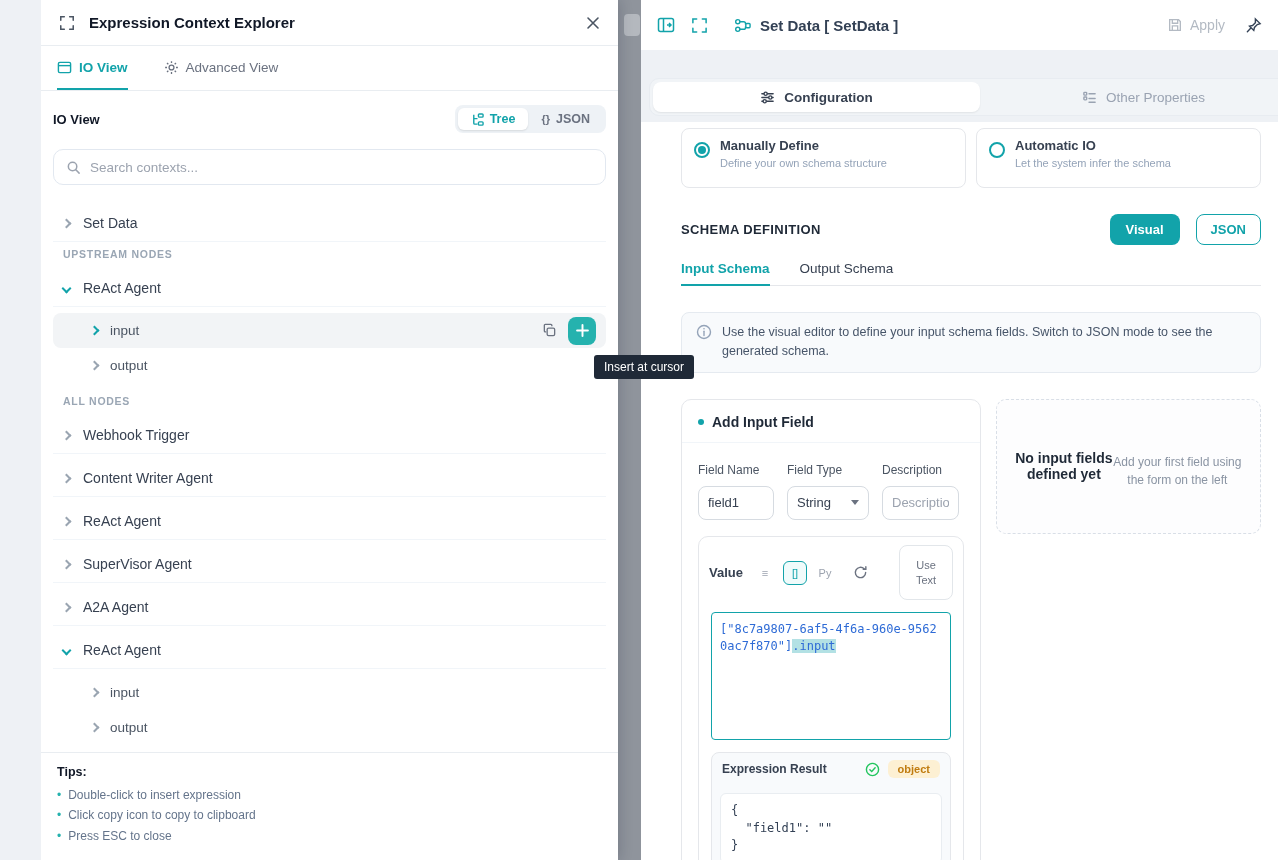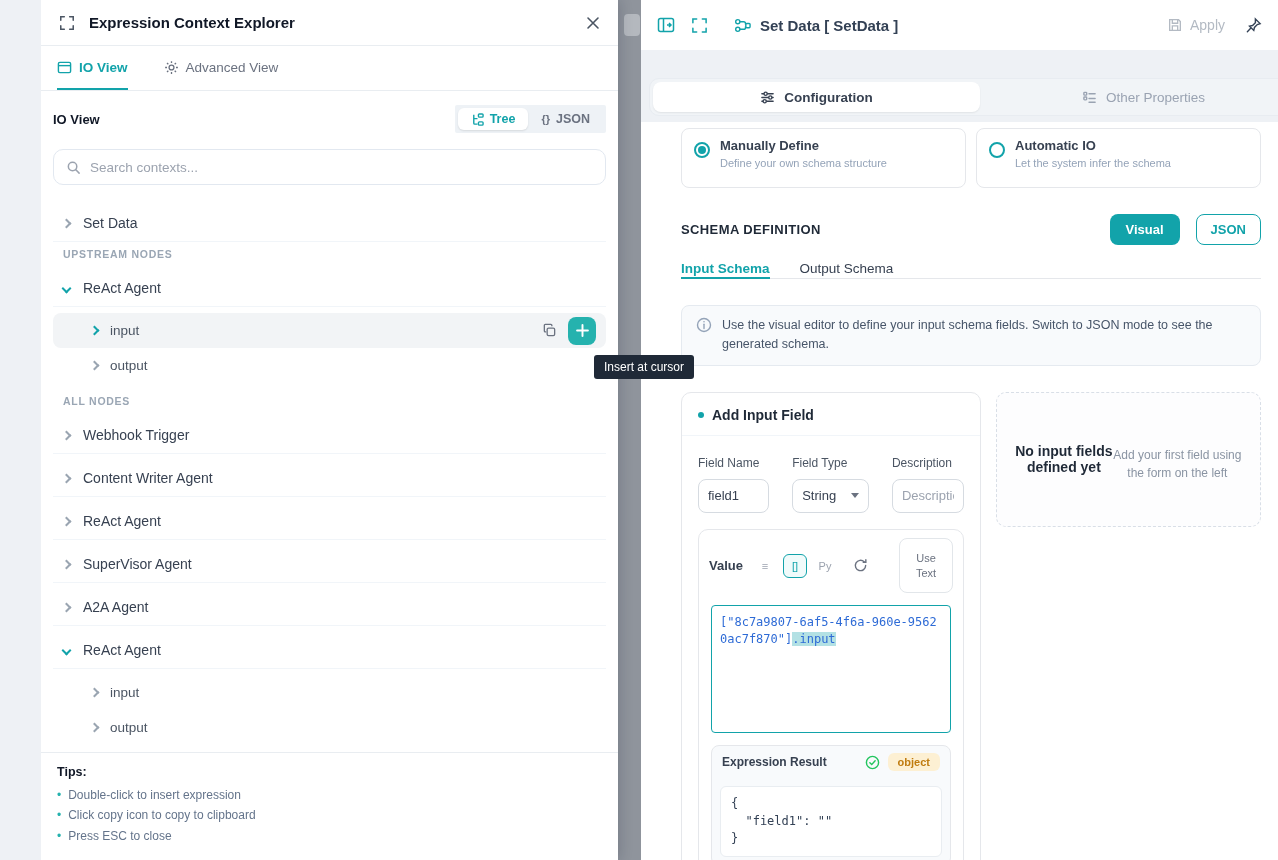--- a/index.html
+++ b/index.html
@@ -12,21 +12,21 @@
               box-shadow:2px 0 12px rgba(15,23,42,.18); z-index:20; }
   .exp-header { height:46px; display:flex; align-items:center; padding:0 16px; border-bottom:1px solid #e9edf1; }
   .exp-header .title { margin-left:12px; font-size:15px; font-weight:700; color:#111827; }
   .icon-btn { background:none; border:none; cursor:pointer; display:flex; align-items:center; justify-content:center; padding:2px; }
   .close-btn { margin-left:auto; }
   .exp-tabs { height:45px; display:flex; padding:0 16px; gap:36px; border-bottom:1px solid #e9edf1; }
   .exp-tab { display:flex; align-items:center; gap:7px; font-size:13.5px; color:#6b7280; border-bottom:2px solid transparent; cursor:pointer; }
   .exp-tab.active { color:#12a3aa; font-weight:600; border-bottom-color:#12a3aa; }
   .viewbar { display:flex; align-items:center; padding:14px 12px 10px; }
   .viewbar .vlabel { font-size:13px; font-weight:700; color:#111827; }
-  .segmented { margin-left:auto; background:#eef2f6; border-radius:2px; padding:3px; display:flex; }
+  .segmented { margin-left:auto; background:#eef2f6; border-radius:8px; padding:3px; display:flex; }
   .segment { display:flex; align-items:center; gap:6px; padding:4px 13px; font-size:12.5px; font-weight:600;
              color:#6b7280; border-radius:6px; cursor:pointer; }
   .segment.active { background:#fff; color:#12a3aa; box-shadow:0 1px 2px rgba(0,0,0,.10); }
   .search-box { margin:6px 12px 0; height:36px; border:1px solid #e2e8f0; border-radius:10px;
                 display:flex; align-items:center; padding:0 12px; gap:9px; }
   .search-box input { border:none; outline:none; flex:1; font-size:13.5px; color:#334155; font-family:inherit; background:transparent; }
   .search-box input::placeholder { color:#9ca3af; }
   .tree { padding:20px 12px 0; }
   .trow { height:37px; display:flex; align-items:center; gap:13px; padding:0 10px; border-bottom:1px solid #f1f5f9;
           margin-bottom:6px; cursor:pointer; }
@@ -80,32 +80,32 @@
   .mode-desc { font-size:11px; color:#94a3b8; margin-top:4px; }
 
   .schema-row { margin-top:26px; display:flex; align-items:center; }
   .schema-heading { font-size:13px; font-weight:700; letter-spacing:.03em; color:#1f2937; }
   .btn-visual { margin-left:auto; background:#12a3aa; color:#fff; border:none; border-radius:8px;
                 padding:8px 16px; font-size:13px; font-weight:600; cursor:pointer; }
   .btn-json { margin-left:16px; background:#fff; color:#12a3aa; border:1px solid #12a3aa; border-radius:8px;
               padding:7px 14px; font-size:13px; font-weight:600; cursor:pointer; }
 
   .schema-tabs { margin-top:16px; display:flex; gap:30px; border-bottom:1px solid #e5e7eb; }
-  .schema-tab { padding-bottom:1px; font-size:13.5px; color:#374151; cursor:pointer; border-bottom:2px solid transparent; margin-bottom:-1px; }
+  .schema-tab { padding-bottom:8px; font-size:13.5px; color:#374151; cursor:pointer; border-bottom:2px solid transparent; margin-bottom:-1px; }
   .schema-tab.active { color:#12a3aa; font-weight:600; border-bottom-color:#12a3aa; }
 
   .info-box { margin-top:26px; background:#f8fafc; border:1px solid #e5eaf0; border-radius:8px;
               padding:10px 14px; display:flex; gap:10px; font-size:12.5px; color:#475569; line-height:1.55; }
 
   .columns { margin-top:26px; display:flex; gap:15px; align-items:flex-start; }
   .form-card { width:300px; flex:0 0 auto; border:1px solid #e5e7eb; border-radius:10px; background:#fff; }
   .form-card-head { padding:14px 16px 12px; border-bottom:1px solid #f1f5f9; font-size:14px; font-weight:700; color:#1f2937;
                     display:flex; align-items:center; gap:8px; }
   .bullet { width:6px; height:6px; border-radius:50%; background:#12a3aa; }
-  .fields { padding:20px 16px 0; display:flex; gap:23px; }
+  .fields { padding:20px 16px 0; display:flex; gap:13px; }
   .field { display:flex; flex-direction:column; }
   .field label { font-size:12px; color:#4b5563; margin-bottom:9px; }
   .field input, .select { height:34px; border:1px solid #d6dbe1; border-radius:8px; font-size:13px; color:#374151;
                           padding:0 9px; font-family:inherit; outline:none; width:100%; }
   .field input::placeholder { color:#9ca3af; }
   .f-name { width:76px; } .f-type { width:82px; } .f-desc { width:77px; }
   .select { display:flex; align-items:center; gap:5px; cursor:pointer; background:#fff; }
   .select .sel-val { flex:1; }
   .caret { width:0; height:0; border-left:4px solid transparent; border-right:4px solid transparent; border-top:5px solid #6b7280; }
 

